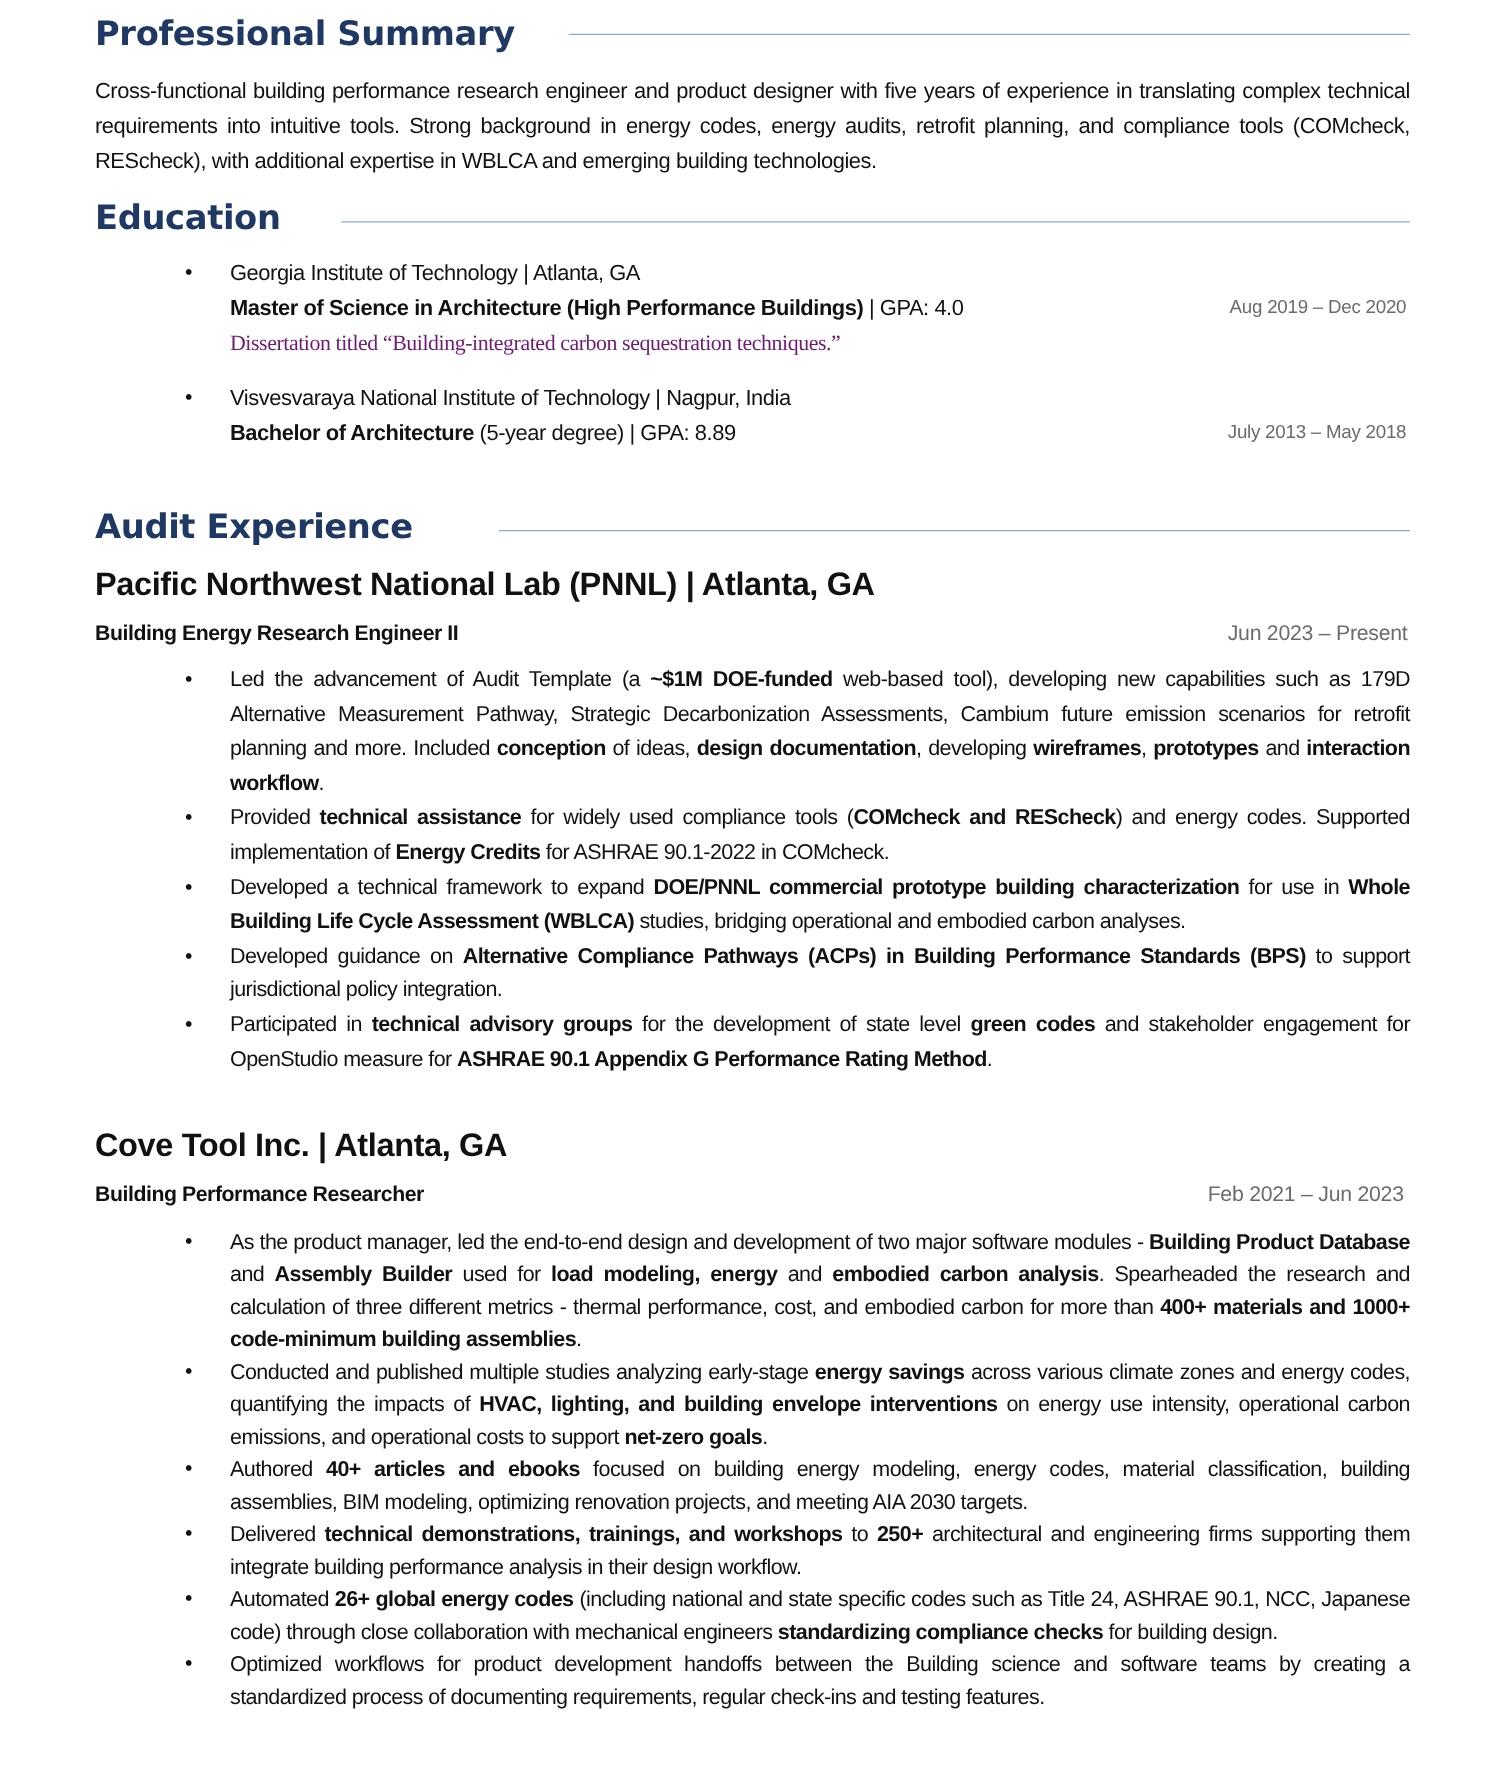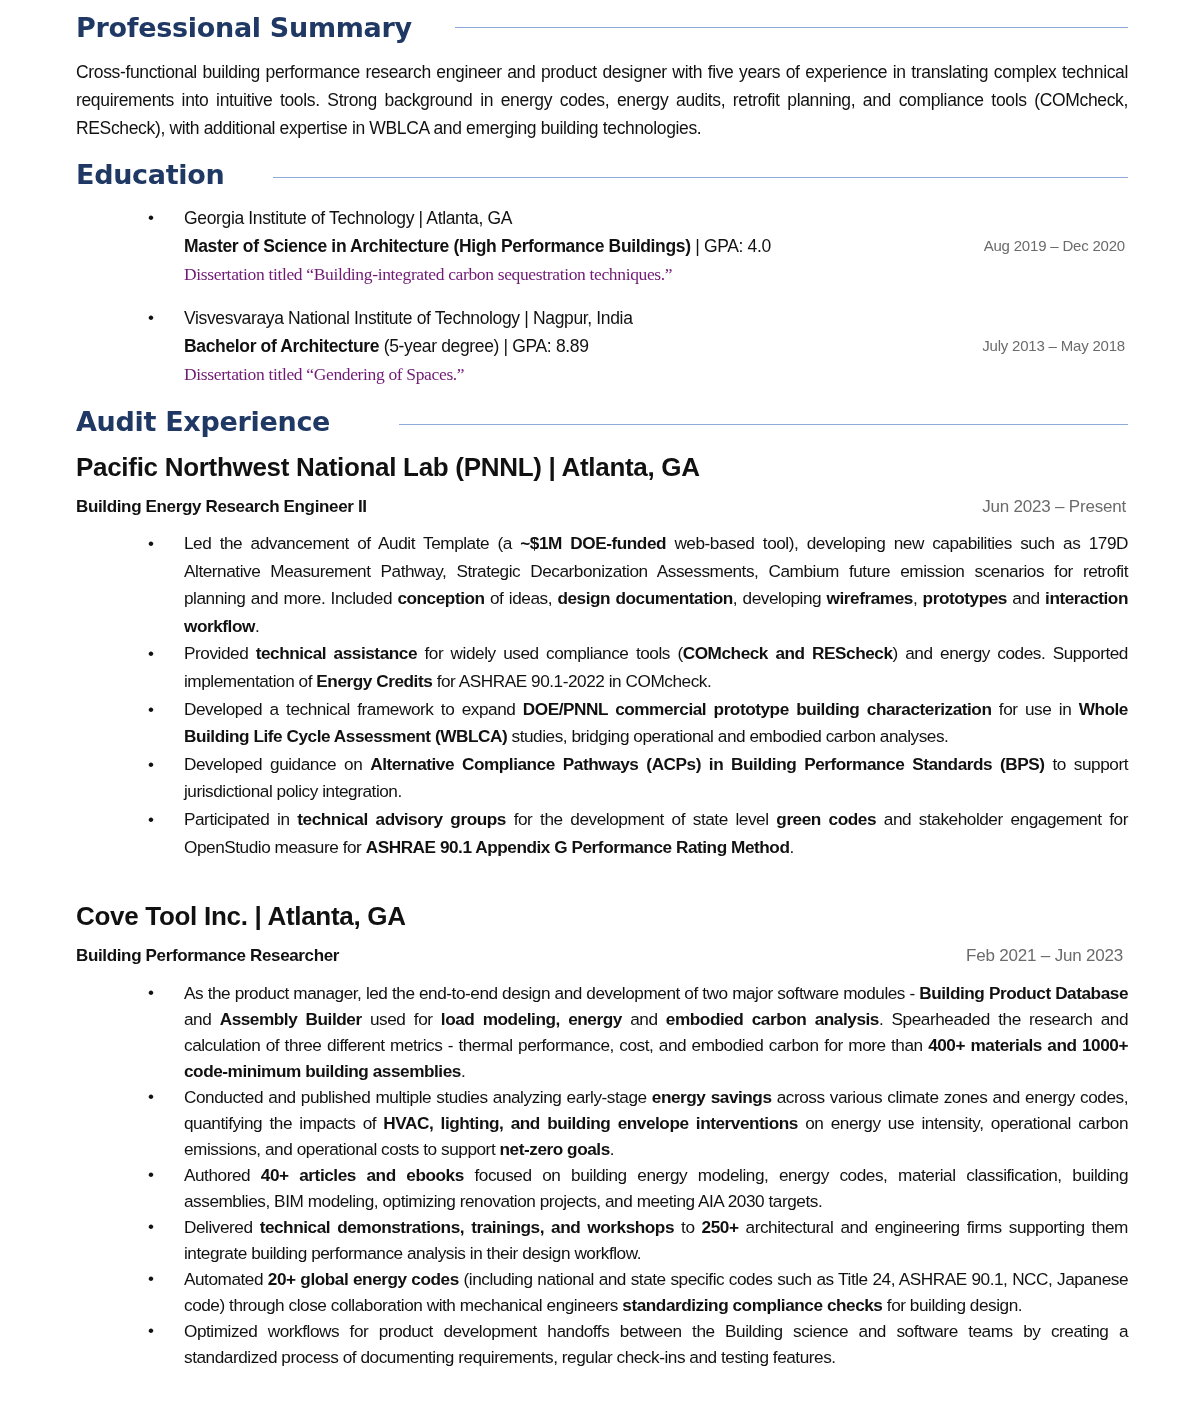--- a/index.html
+++ b/index.html
@@ -64,21 +64,20 @@
       <div class="edu-line edu-diss">Dissertation titled “Building-integrated carbon sequestration techniques.”</div>
     </div>
 
     <div class="edu-item" style="position:absolute; top:145px; left:0; width:944px;">
       <span class="dot">•</span>
       <div class="edu-line">Visvesvaraya National Institute of Technology | Nagpur, India</div>
       <div class="edu-line">
         <b>Bachelor of Architecture</b><span> (5-year degree) | GPA: 8.89</span>
         <span class="date">July 2013 – May 2018</span>
       </div>
-      <div class="edu-line edu-diss">Dissertation titled “Gendering of Spaces.”</div>
     </div>
   </div>
 
   <div style="position:absolute; top:406px; left:0; width:1052px;">
     <div class="section-head">
       <div class="section-title">Audit Experience</div>
       <div class="section-rule" style="left:323px; top:18px;"></div>
     </div>
   </div>
 
@@ -130,21 +129,21 @@
         <div class="bullet">
           <span class="dot" style="line-height: 26px;">•</span>
           <div class="bullet-text" style="line-height: 26px;"><span>Authored </span><b>40+ articles and ebooks</b><span> focused on building energy modeling, energy codes, material classification, building assemblies, BIM modeling, optimizing renovation projects, and meeting AIA 2030 targets.</span></div>
         </div>
         <div class="bullet">
           <span class="dot" style="line-height: 26px;">•</span>
           <div class="bullet-text" style="line-height: 26px;"><span>Delivered </span><b>technical demonstrations, trainings, and workshops</b><span> to </span><b>250+</b><span> architectural and engineering firms supporting them integrate building performance analysis in their design workflow.</span></div>
         </div>
         <div class="bullet">
           <span class="dot" style="line-height: 26px;">•</span>
-          <div class="bullet-text" style="line-height: 26px;"><span>Automated </span><b>20+ global energy codes</b><span> (including national and state specific codes such as Title 24, ASHRAE 90.1, NCC, Japanese code) through close collaboration with mechanical engineers </span><b>standardizing compliance checks</b><span>  for building design.</span></div>
+          <div class="bullet-text" style="line-height: 26px;"><span>Automated </span><b>26+ global energy codes</b><span> (including national and state specific codes such as Title 24, ASHRAE 90.1, NCC, Japanese code) through close collaboration with mechanical engineers </span><b>standardizing compliance checks</b><span>  for building design.</span></div>
         </div>
         <div class="bullet">
           <span class="dot" style="line-height: 26px;">•</span>
           <div class="bullet-text" style="line-height: 26px;"><span>Optimized workflows for product development handoffs between the Building science and software teams by creating a standardized process of documenting requirements, regular check-ins and testing features.</span></div>
         </div>
       </div>
   </div>
 
 </div>
 

